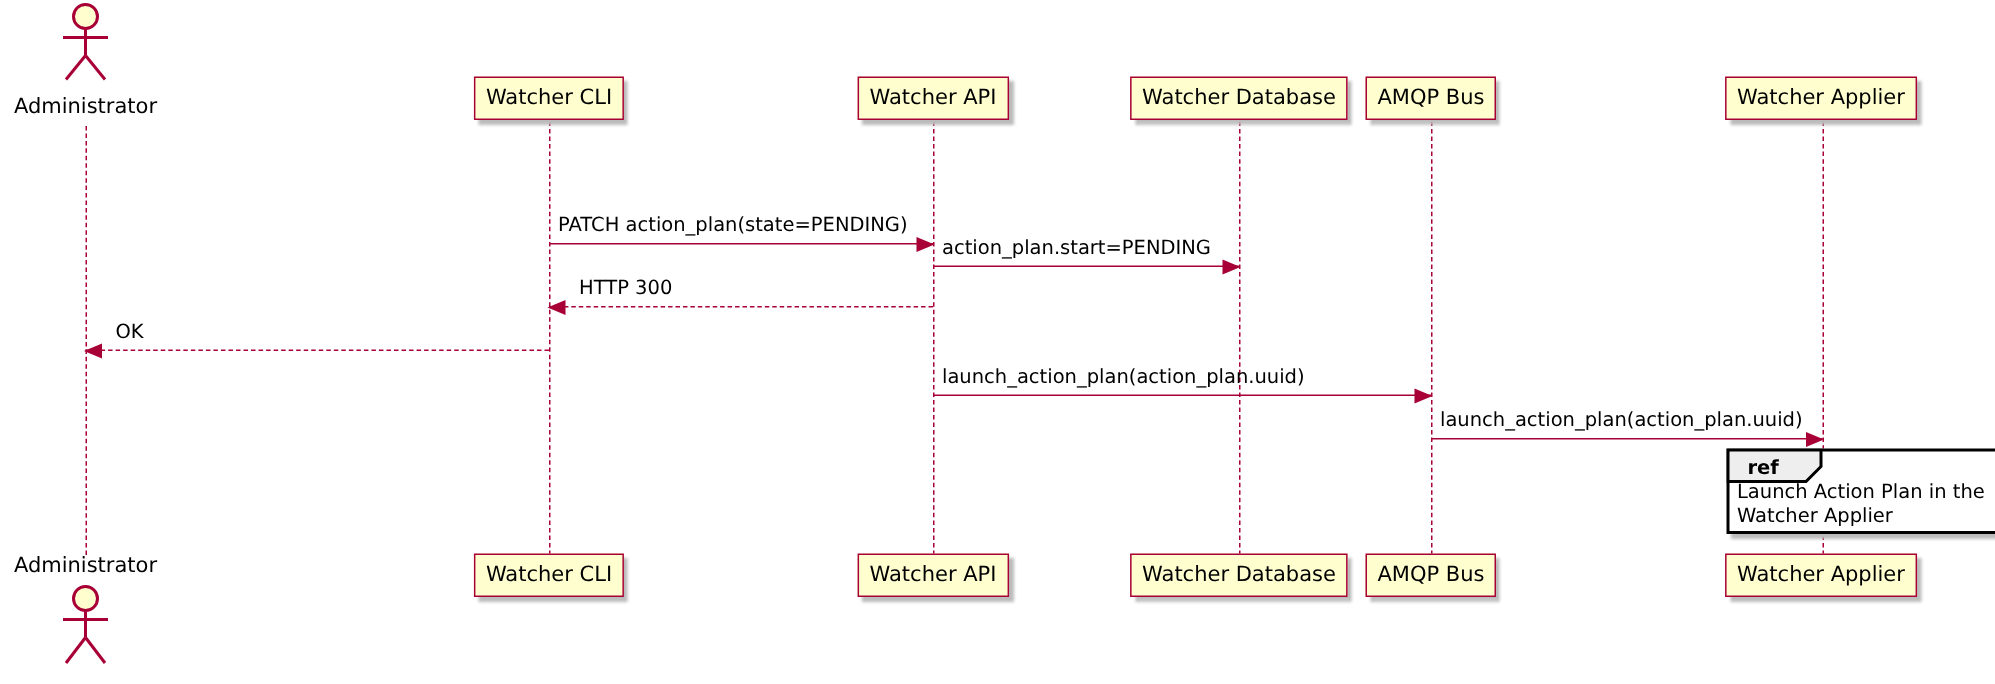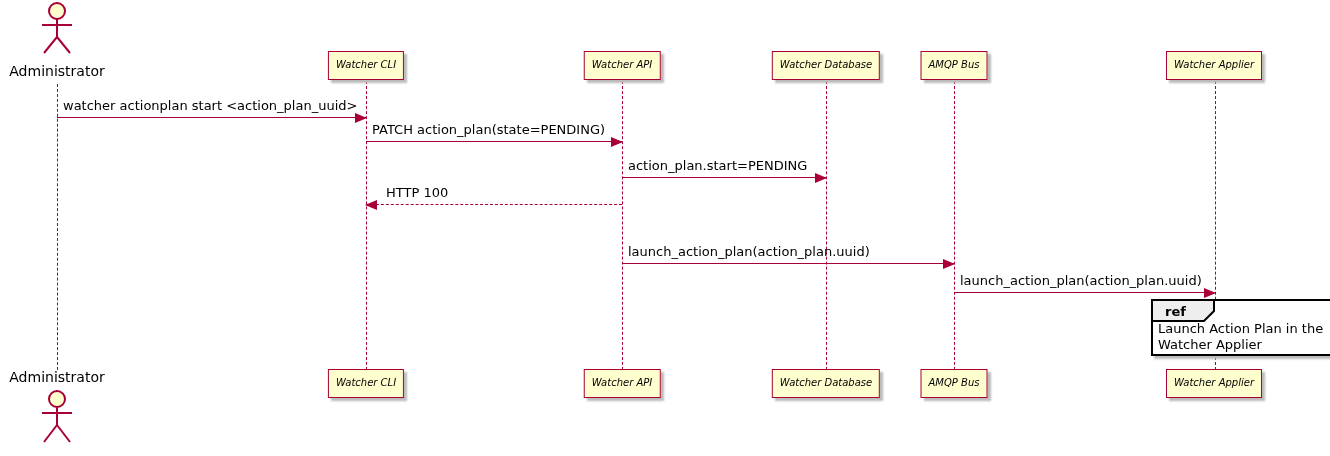--- a/index.html
+++ b/index.html
@@ -12,22 +12,22 @@
   }
   html,body{margin:0;padding:0;background:#ffffff;}
   .canvas{
     position:relative;width:1330px;height:456px;background:#ffffff;overflow:hidden;
     font-family:"DejaVu Sans","Liberation Sans",sans-serif;color:var(--text);padding-left:28px;
   }
   .lifeline{position:absolute;width:0;border-left:1px dashed var(--line);z-index:0;}
   .pbox{
     position:absolute;transform:translateX(-50%);
     background:var(--participant-fill);border:1.5px solid var(--line);
-    padding:5px 7px 6px;font-size:10px;line-height:16px;white-space:nowrap;
-    box-shadow:3px 3px 2px var(--shadow);z-index:2;font-style:italic;
+    padding:5px 7px 6px;font-size:14px;line-height:16px;white-space:nowrap;
+    box-shadow:3px 3px 2px var(--shadow);z-index:2;
   }
   .actor-label{position:absolute;transform:translateX(-50%);font-size:14px;line-height:16px;white-space:nowrap;z-index:2;}
   .actor-fig{position:absolute;z-index:2;}
   .actor-fig .stroked{stroke:var(--line);stroke-width:2;fill:none;}
   .actor-fig .head{stroke:var(--line);stroke-width:2;fill:var(--participant-fill);}
   .msg{position:absolute;height:22px;z-index:1;}
   .msg-label{position:absolute;bottom:5px;font-size:13px;line-height:14px;white-space:nowrap;}
   .dir-right .msg-label{left:6px;}
   .dir-left .msg-label{left:20px;}
   .msg-line{position:absolute;left:0;right:0;bottom:0;height:0;border-top:1px solid var(--line);}
@@ -64,37 +64,37 @@
     <line class="stroked" x1="20" y1="36" x2="33" y2="52"></line>
   </svg>
   <div class="actor-label" style="left:57px;top:63px;">Administrator</div>
 
   <div class="pbox" style="left:366px;top:51px;">Watcher CLI</div>
   <div class="pbox" style="left:622px;top:51px;">Watcher API</div>
   <div class="pbox" style="left:826px;top:51px;">Watcher Database</div>
   <div class="pbox" style="left:954px;top:51px;">AMQP Bus</div>
   <div class="pbox" style="left:1214px;top:51px;">Watcher Applier</div>
 
-  <div class="msg dir-right solid" style="left:57px;top:96px;width:309px;">
-    <span class="msg-label">watcher actionplan start &lt;action_plan_uuid&gt;</span>
-    <div class="msg-line"></div>
-    <i class="arrow"></i>
-  </div>
-  <div class="msg dir-right solid" style="left:366px;top:120px;width:256px;">
+  <div class="msg dir-right solid" style="left:366px;top:141px;width:256px;">
     <span class="msg-label">PATCH action_plan(state=PENDING)</span>
     <div class="msg-line"></div>
     <i class="arrow"></i>
   </div>
   <div class="msg dir-right solid" style="left:622px;top:156px;width:204px;">
     <span class="msg-label">action_plan.start=PENDING</span>
     <div class="msg-line"></div>
     <i class="arrow"></i>
   </div>
   <div class="msg dir-left dashed" style="left:366px;top:183px;width:256px;">
-    <span class="msg-label">HTTP 100</span>
+    <span class="msg-label">HTTP 300</span>
+    <div class="msg-line"></div>
+    <i class="arrow"></i>
+  </div>
+  <div class="msg dir-left dashed" style="left:57px;top:212px;width:309px;">
+    <span class="msg-label">OK</span>
     <div class="msg-line"></div>
     <i class="arrow"></i>
   </div>
   <div class="msg dir-right solid" style="left:622px;top:242px;width:332px;">
     <span class="msg-label">launch_action_plan(action_plan.uuid)</span>
     <div class="msg-line"></div>
     <i class="arrow"></i>
   </div>
   <div class="msg dir-right solid" style="left:954px;top:271px;width:261px;">
     <span class="msg-label">launch_action_plan(action_plan.uuid)</span>

